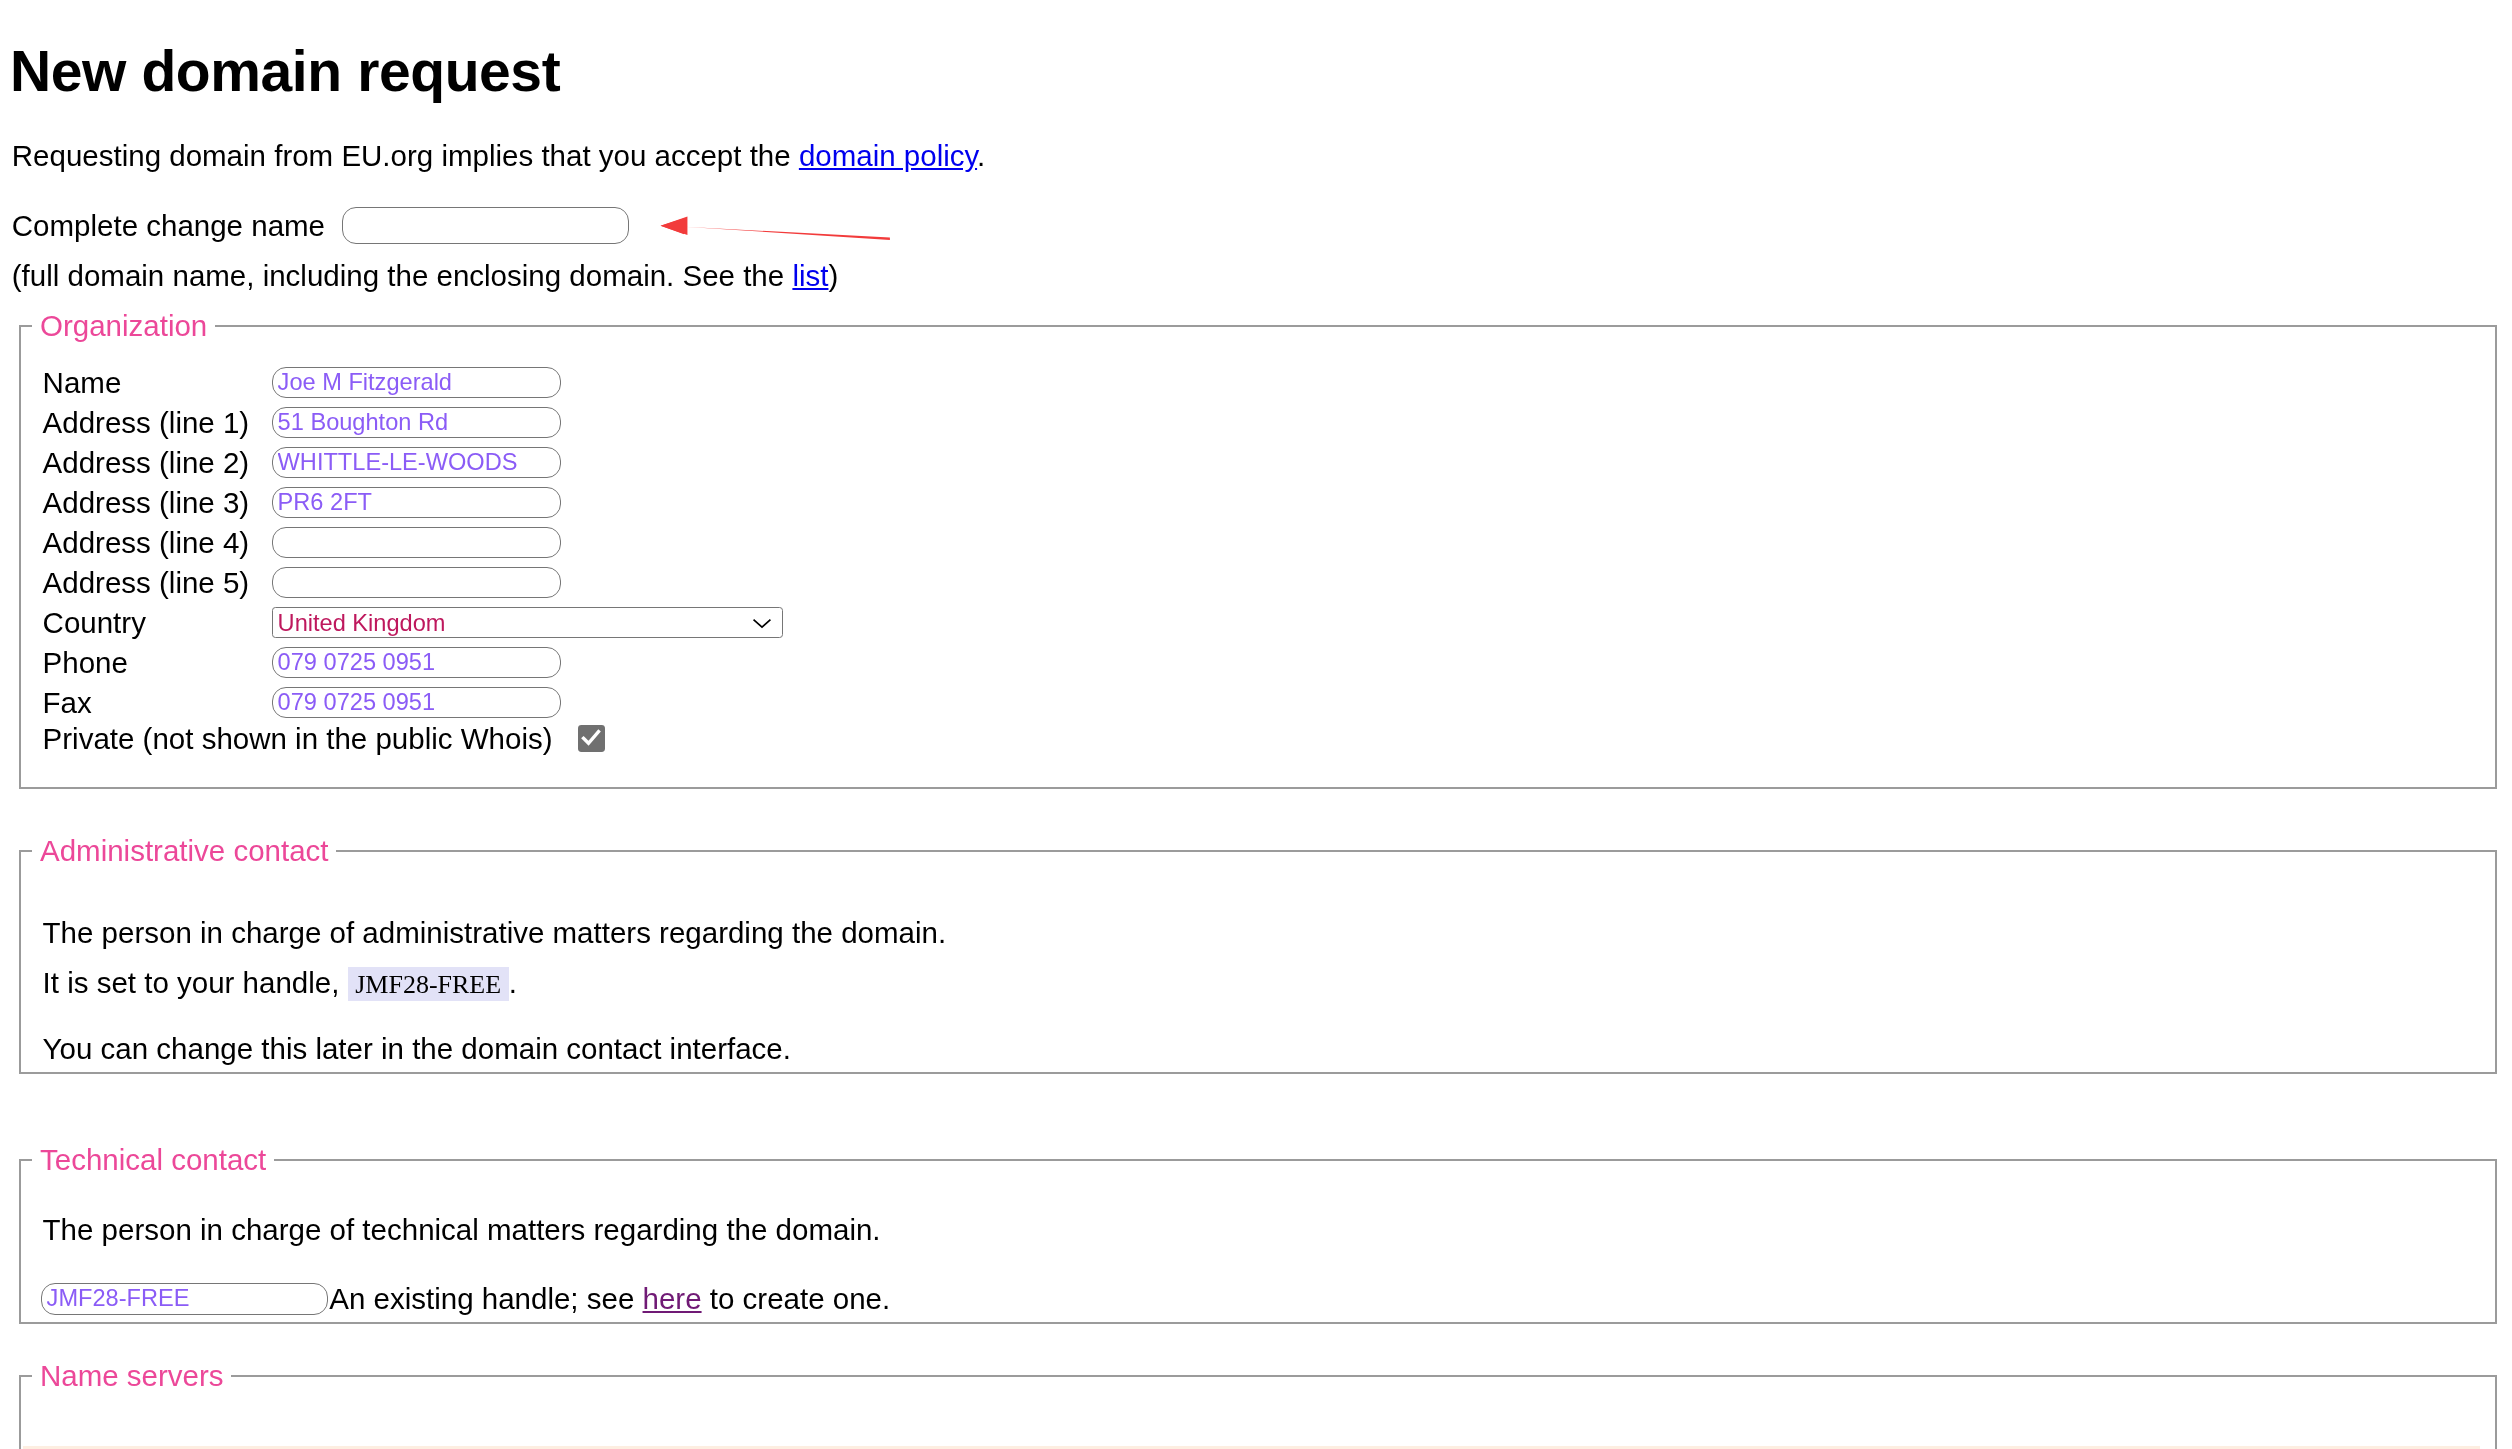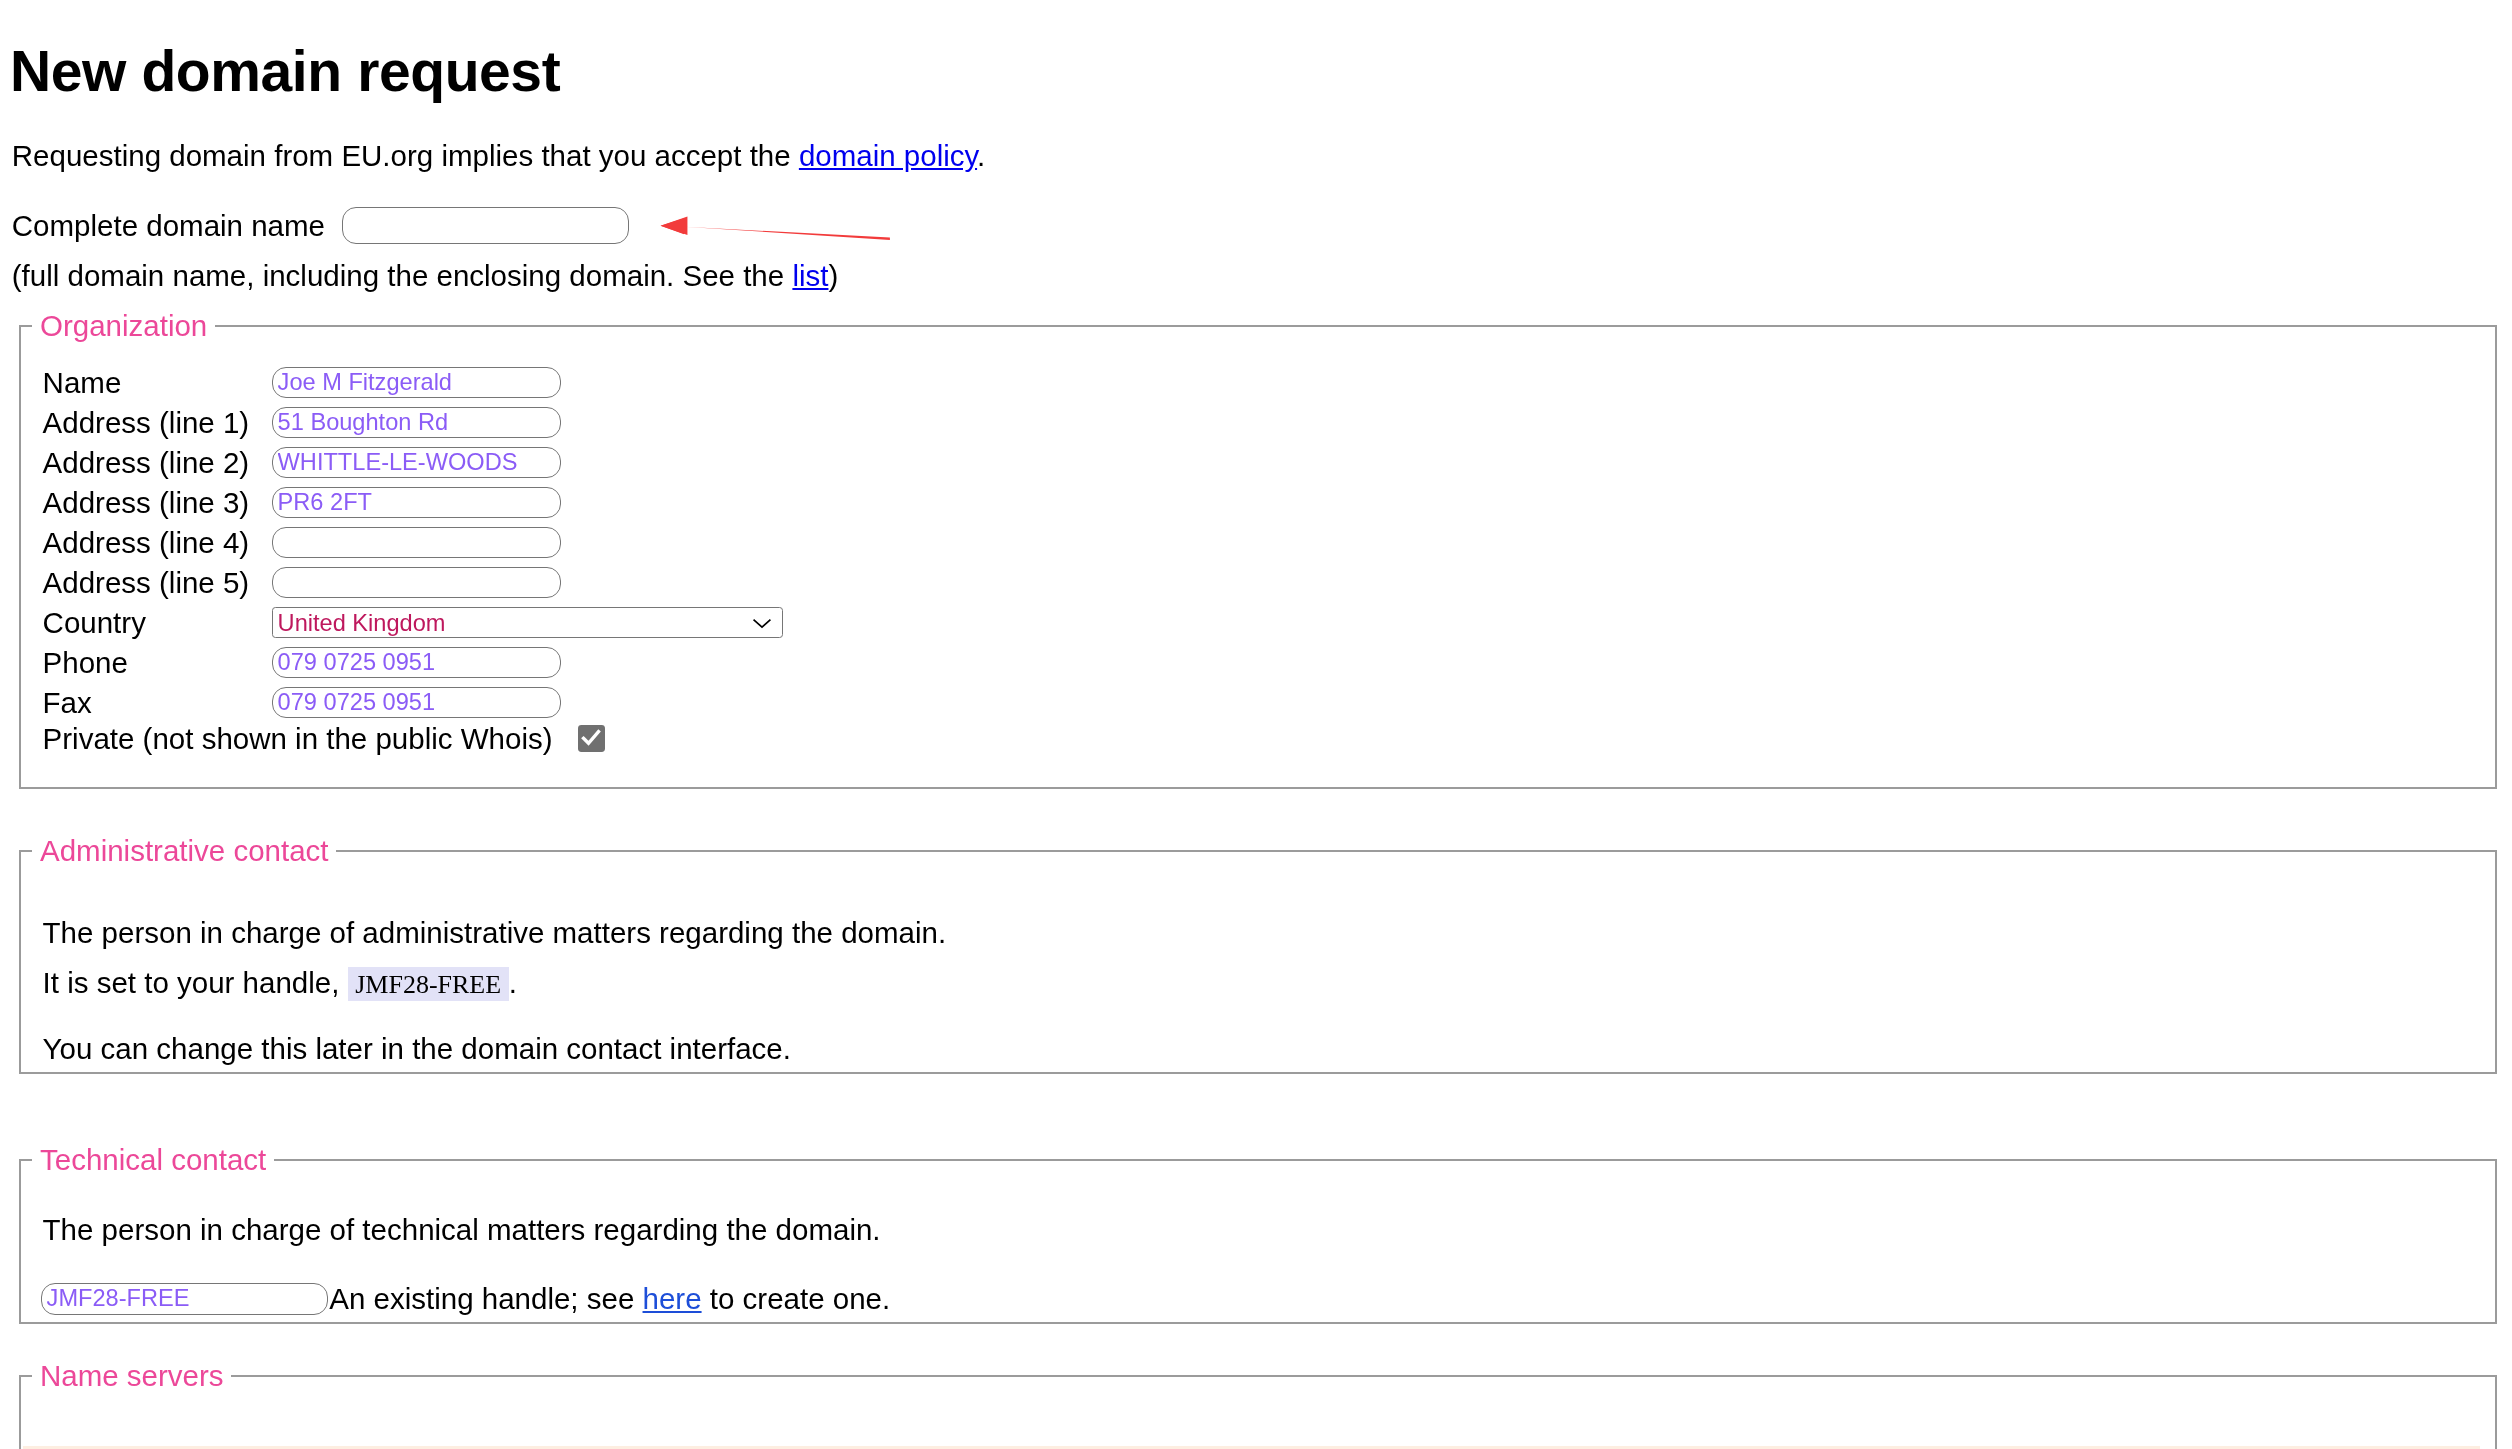--- a/index.html
+++ b/index.html
@@ -43,21 +43,21 @@
     top: 141px;
     font-size: 29.5px;
     line-height: 1;
     white-space: nowrap;
   }
   a.blue-link {
     color: #0000ee;
     text-decoration: underline;
   }
   a.purple-link {
-    color: #1d4ed8;
+    color: #701a75;
     text-decoration: underline;
   }
 
   
   #domain-row {
     position: absolute;
     left: 11.8px;
     top: 207px;
     height: 37px;
     display: flex;
@@ -261,21 +261,21 @@
 </head>
 <body>
 
 <div class="page">
 
   <h1 id="page-title">New domain request</h1>
 
   <div id="policy-line"><span>Requesting domain from EU.org implies that you accept the </span><a class="blue-link" href="#">domain policy</a><span>.</span></div>
 
   <div id="domain-row">
-    <span class="dn-label">Complete domain name</span>
+    <span class="dn-label">Complete change name</span>
     <input id="domain-name-input" class="txt" type="text" value="" style="">
   </div>
 
   <div id="domain-hint"><span>(full domain name, including the enclosing domain. See the </span><a class="blue-link" href="#">list</a><span>)</span></div>
 
   <svg id="annotation-arrow" viewBox="0 0 300 50">
     <polygon points="285,34 40,21 40,11 12,20 40,30 40,21 285,37" fill="#f23b3b"></polygon>
     <polygon points="12,20 44,9 44,31" fill="#f23b3b"></polygon>
   </svg>
 

